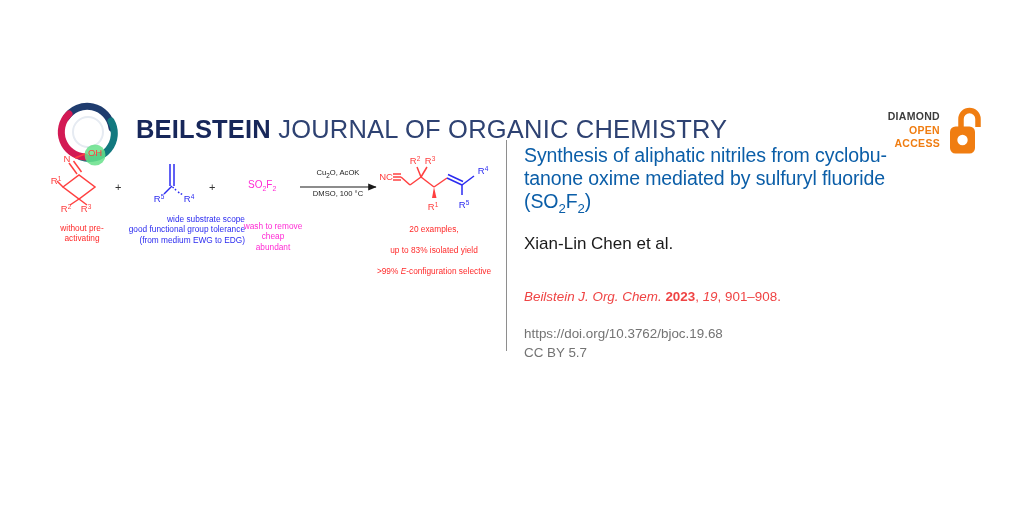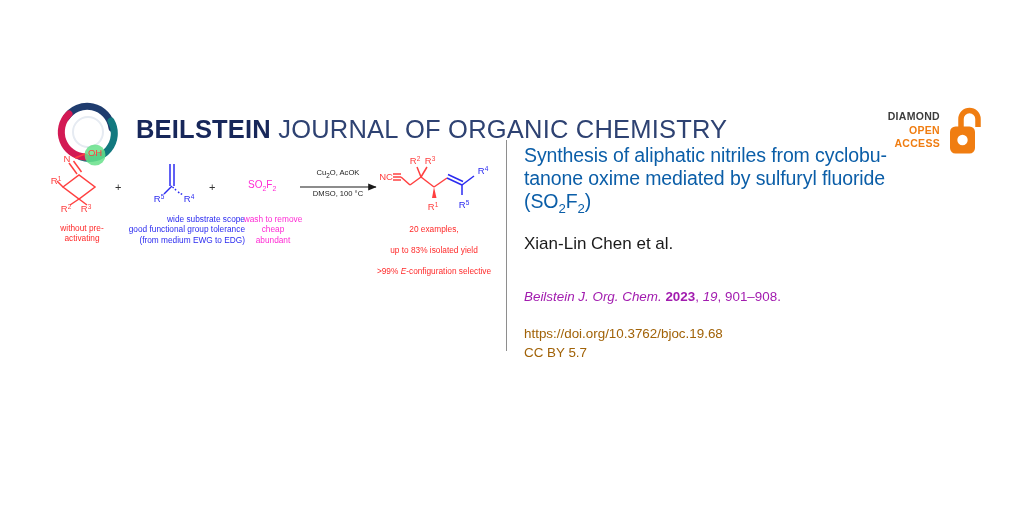--- a/index.html
+++ b/index.html
@@ -88,30 +88,30 @@
   #article-title sub { font-size: 0.68em; }
   #authors {
     margin: 13px 0 0 0;
     color: #1a1a1a;
     font-size: 17px;
     line-height: 21px;
   }
   #citation {
     margin: 34px 0 0 0;
     font-size: 13.4px;
-    color: #a21caf;
+    color: #ef4444;
     line-height: 17px;
   }
   #citation .cit-journal { font-style: italic; }
   #citation .cit-year { font-weight: bold; }
   #citation .cit-vol { font-style: italic; }
   #doi-block {
     margin: 19px 0 0 0;
     font-size: 13.4px;
-    color: #a16207;
+    color: #737373;
     line-height: 19px;
   }
   #doi-link { display: block; }
   #license { display: block; }
 
   
   #scheme {
     position: absolute;
     left: 36px; top: 138px;
     width: 460px; height: 125px;
@@ -124,21 +124,21 @@
     font-size: 8.3px;
     line-height: 10.4px;
     white-space: pre-line;
   }
   .lbl-red  { color: #ff2a2a; }
   .lbl-blue { color: #2b2bf0; text-align: right; }
   .lbl-mag  { color: #ff2ad4; }
 
   #lbl-oxime   { left: 36px;  top: 223px; width: 92px; }
   #lbl-alkene  { left: 100px; top: 214px; width: 145px; }
-  #lbl-so2f2   { left: 228px; top: 214px; width: 90px; }
+  #lbl-so2f2   { left: 228px; top: 221px; width: 90px; }
   #lbl-product { left: 358px; top: 214px; width: 152px; }
   #lbl-product i { font-style: italic; }
 
   .plus {
     position: absolute;
     color: #333;
     font-size: 11px;
   }
   #plus-1 { left: 115px; top: 181px; }
   #plus-2 { left: 209px; top: 181px; }

